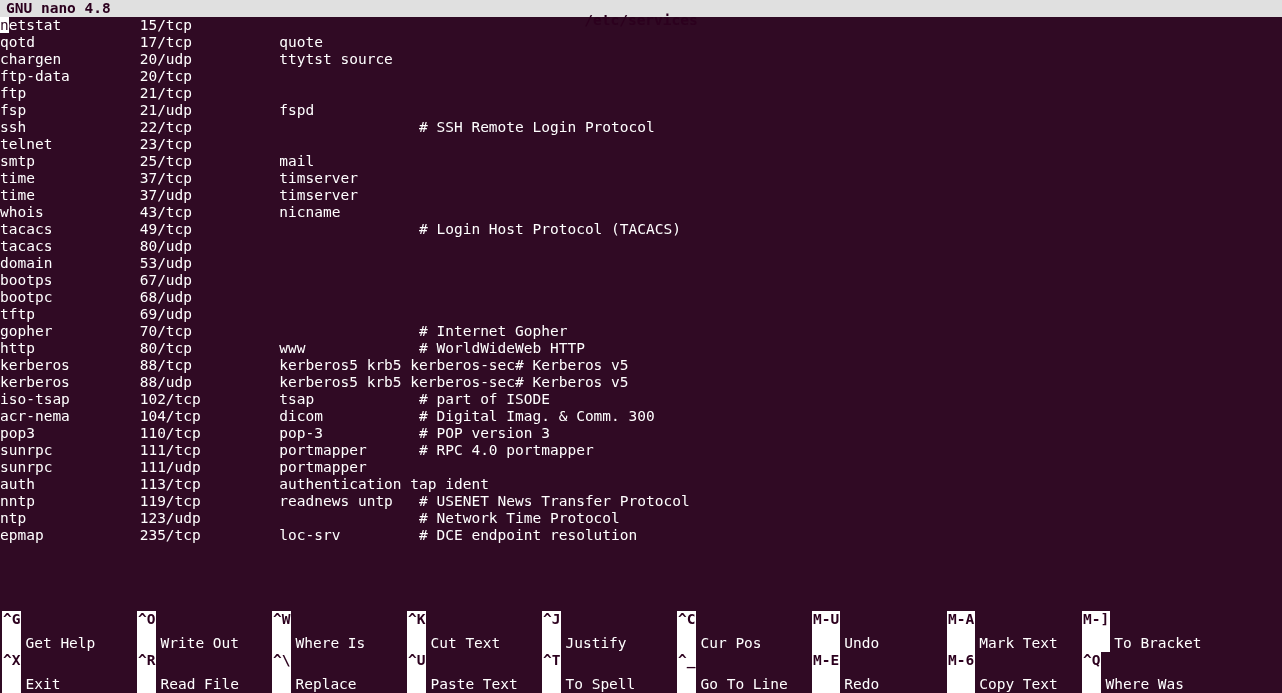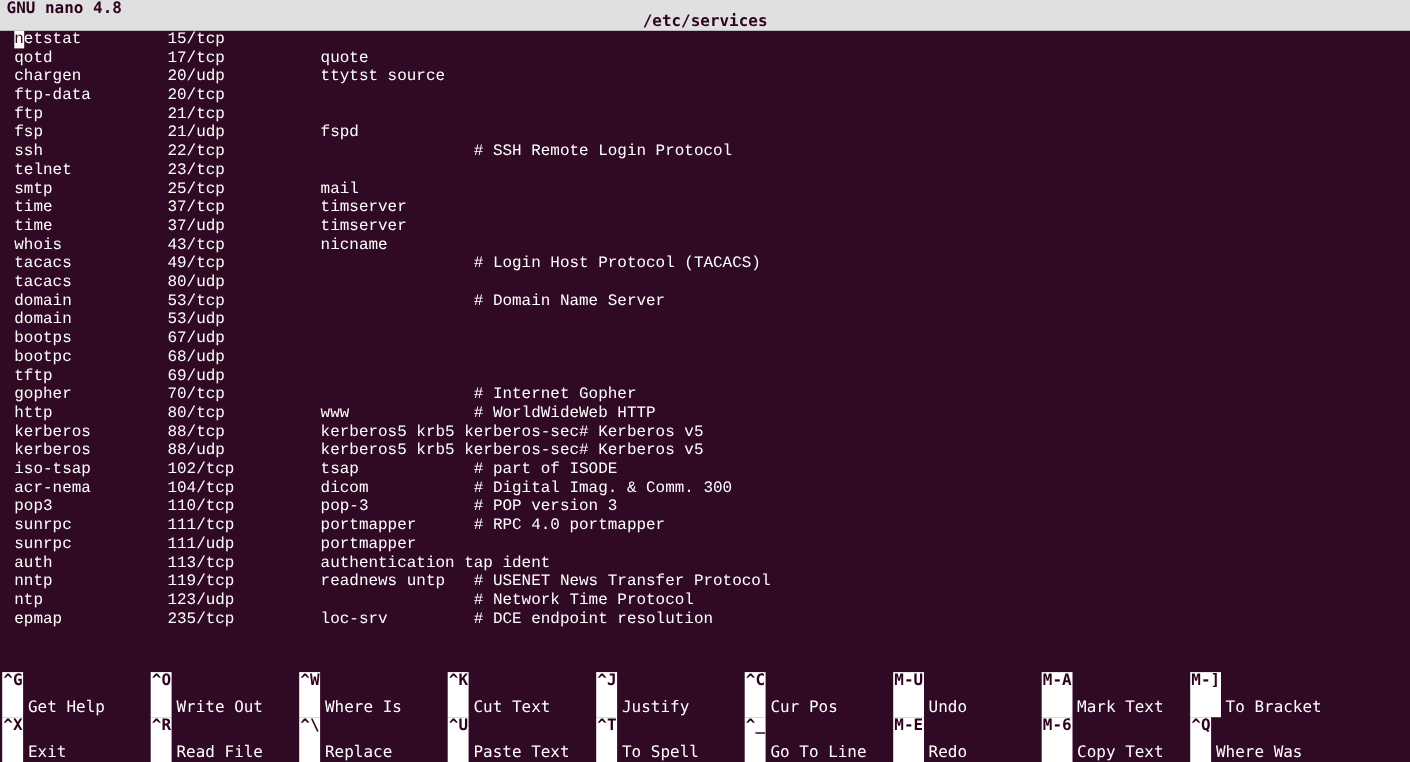--- a/index.html
+++ b/index.html
@@ -11,41 +11,40 @@
     color: #ffffff;
     font-family: "DejaVu Sans Mono", "Ubuntu Mono", monospace;
     font-size: 14.5px;
     line-height: 17px;
     overflow: hidden;
   }
   .titlebar {
     background: #e0e0e0;
     color: #2c001e;
     width: 100%;
-    height: 28px;
+    height: 17px;
     padding: 0 4px;
     box-sizing: border-box;
     position: relative;
     font-weight: bold;
   }
   .titlebar .left {
     position: absolute;
     left: 6px;
     top: 0;
   }
   .titlebar .center {
     position: absolute;
     left: 0;
     right: 0;
     top: 12px;
     text-align:center;
   }
   .content {
-    padding: 0 13px;
-    font-family: Liberation Mono, monospace;
+    padding: 0 0;
   }
   .row {
     white-space: pre;
   }
   .cursor {
     background: #ffffff;
     color: #300a24;
   }
   .shortcuts {
     position: absolute;
@@ -92,21 +91,20 @@
     <div class="row">ftp             21/tcp          </div>
     <div class="row">fsp             21/udp          fspd            </div>
     <div class="row">ssh             22/tcp                          # SSH Remote Login Protocol</div>
     <div class="row">telnet          23/tcp          </div>
     <div class="row">smtp            25/tcp          mail            </div>
     <div class="row">time            37/tcp          timserver       </div>
     <div class="row">time            37/udp          timserver       </div>
     <div class="row">whois           43/tcp          nicname         </div>
     <div class="row">tacacs          49/tcp                          # Login Host Protocol (TACACS)</div>
     <div class="row">tacacs          80/udp          </div>
-    <div class="row">domain          53/tcp                          # Domain Name Server</div>
     <div class="row">domain          53/udp          </div>
     <div class="row">bootps          67/udp          </div>
     <div class="row">bootpc          68/udp          </div>
     <div class="row">tftp            69/udp          </div>
     <div class="row">gopher          70/tcp                          # Internet Gopher</div>
     <div class="row">http            80/tcp          www             # WorldWideWeb HTTP</div>
     <div class="row">kerberos        88/tcp          kerberos5 krb5 kerberos-sec# Kerberos v5</div>
     <div class="row">kerberos        88/udp          kerberos5 krb5 kerberos-sec# Kerberos v5</div>
     <div class="row">iso-tsap        102/tcp         tsap            # part of ISODE</div>
     <div class="row">acr-nema        104/tcp         dicom           # Digital Imag. &amp; Comm. 300</div>

